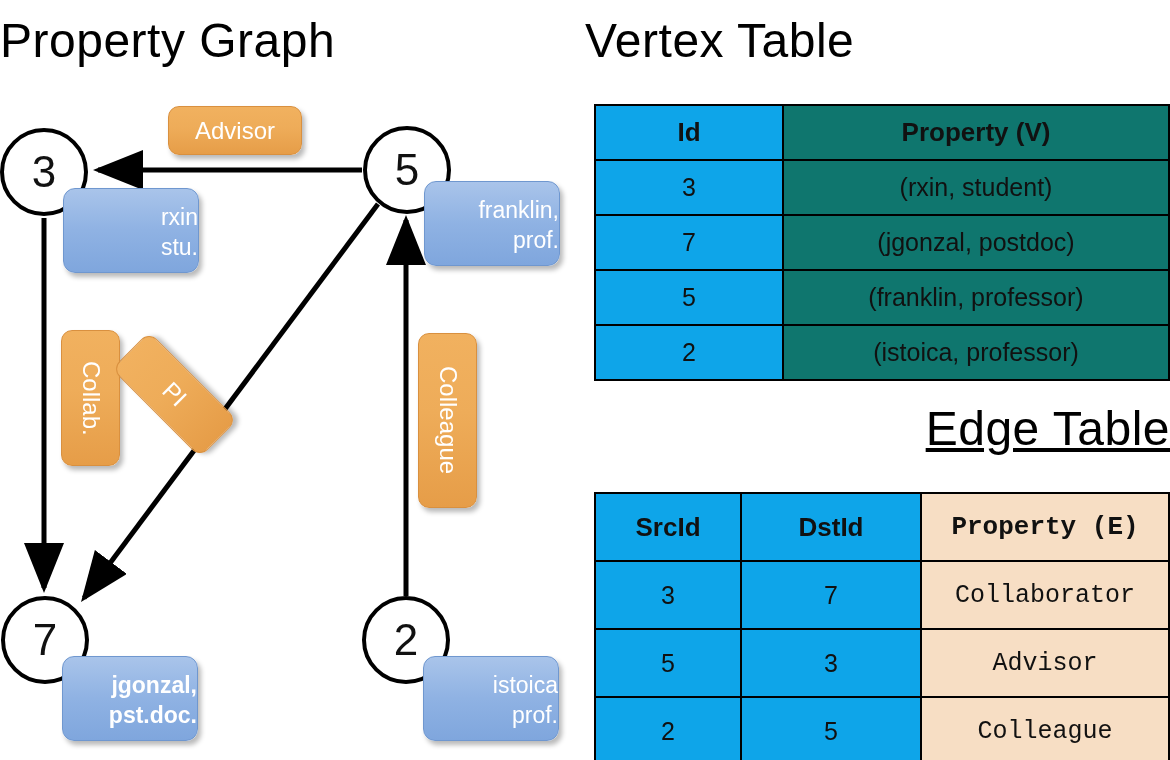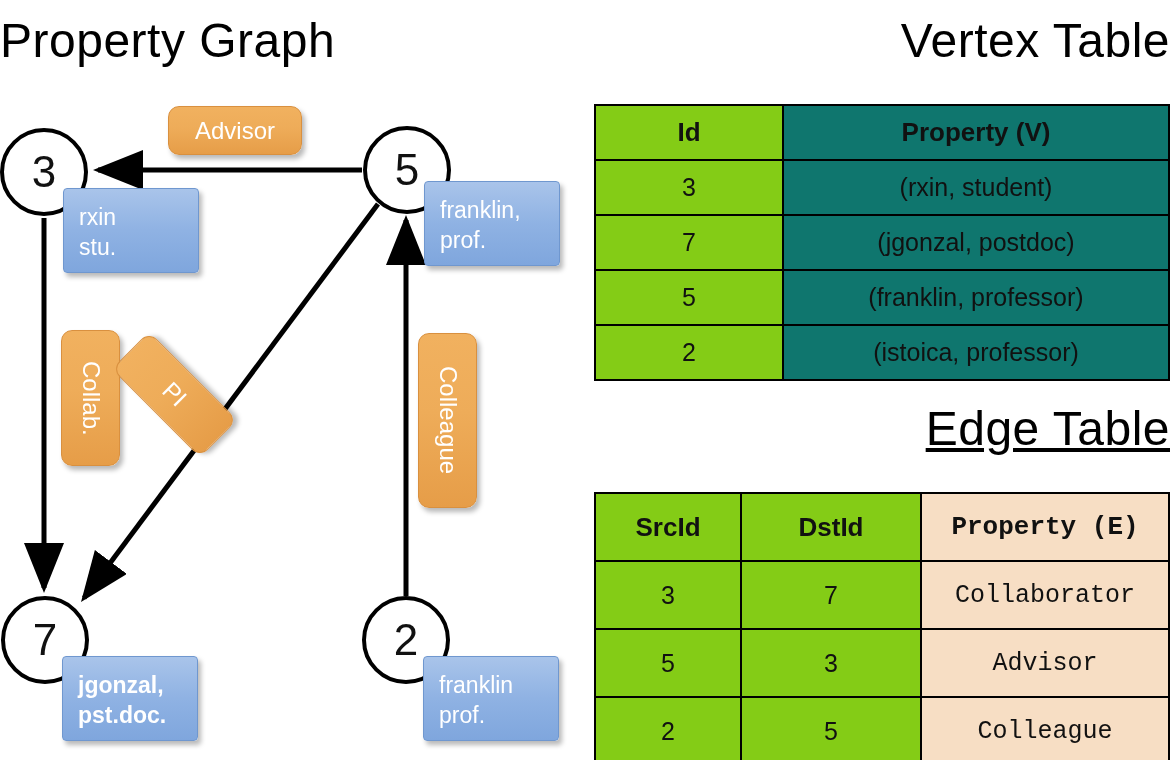--- a/index.html
+++ b/index.html
@@ -26,21 +26,21 @@
     letter-spacing: 0.5px;
   }
   #title-property-graph {
     left: 0; top: 12px; width: 585px;
     text-align: left;
     font-size: 48px;
     line-height: 58px;
   }
   #title-vertex-table {
     left: 585px; top: 12px; width: 585px;
-    text-align: right;
+    text-align: left;
     font-size: 48px;
     line-height: 58px;
   }
   #title-edge-table {
     left: 585px; top: 400px; width: 585px;
     text-align: right;
     font-size: 48px;
     line-height: 58px;
     text-decoration: underline;
   }
@@ -73,29 +73,30 @@
     font-weight: 300;
     line-height: 88px;
     color: #111111;
     font-family: "Liberation Sans", sans-serif;
   }
 
   
   .prop-box {
     position: absolute;
     box-sizing: border-box;
-    border-radius: 4px;
+    border-radius: 12px;
     background: linear-gradient(to bottom, #a9c4ea 0%, #8fb2e3 50%, #7fa6dd 100%);
     border: 1px solid #6f97cf;
     box-shadow: 3px 4px 5px rgba(0,0,0,0.28);
     color: #ffffff;
     font-size: 23px;
     line-height: 30px;
     padding: 13px 0 0 15px;
     font-family: "Liberation Sans", sans-serif;
+    text-align: right;
   }
   .prop-box .ln { display: block; }
 
   
   .edge-label-box {
     position: absolute;
     box-sizing: border-box;
     border-radius: 11px;
     background: linear-gradient(to bottom, #f1b15f 0%, #eeac59 45%, #e69d48 100%);
     border: 1px solid #d9903f;
@@ -128,21 +129,21 @@
     font-size: 25px;
     color: #111111;
     padding: 0;
   }
   .data-table th {
     font-weight: bold;
     font-size: 26px;
   }
   .cell-blue  { background: #0f766e; }
   .cell-peach { background: #f7dec4; font-family: Liberation Mono, monospace; }
-  .cell-white { background: #84cc16; margin-left: 16px; }
+  .cell-white { background: #0ea5e9; margin-left: 16px; }
 
   #vertex-table { left: 594px; top: 104px; width: 574px; }
   #vertex-table tr { height: 55px; }
   #vertex-table col.c-id   { width: 188px; }
   #vertex-table col.c-prop { width: 386px; }
 
   #edge-table { left: 594px; top: 492px; width: 574px; }
   #edge-table tr { height: 68px; }
   #edge-table col.c-src  { width: 146px; }
   #edge-table col.c-dst  { width: 180px; }
@@ -196,21 +197,21 @@
 
   <div class="prop-box" style="left:62px; top:656px; width:136px; height:85px;font-weight:bold;">
     <span class="ln">jgonzal,</span>
     <span class="ln">pst.doc.</span>
   </div>
 
   <div class="node-circle" style="left:362px; top:596px;"></div>
   <div class="node-label" style="left:362px; top:596px;">2</div>
 
   <div class="prop-box" style="left:423px; top:656px; width:136px; height:85px;">
-    <span class="ln">franklin</span>
+    <span class="ln">istoica</span>
     <span class="ln">prof.</span>
   </div>
 
   <div class="edge-label-box" style="left:168px; top:106px; width:134px; height:49px;">
     <span>Advisor</span>
   </div>
 
   <div class="edge-label-box" style="left:61px; top:330px; width:59px; height:136px;">
     <span class="vtext">Collab.</span>
   </div>

